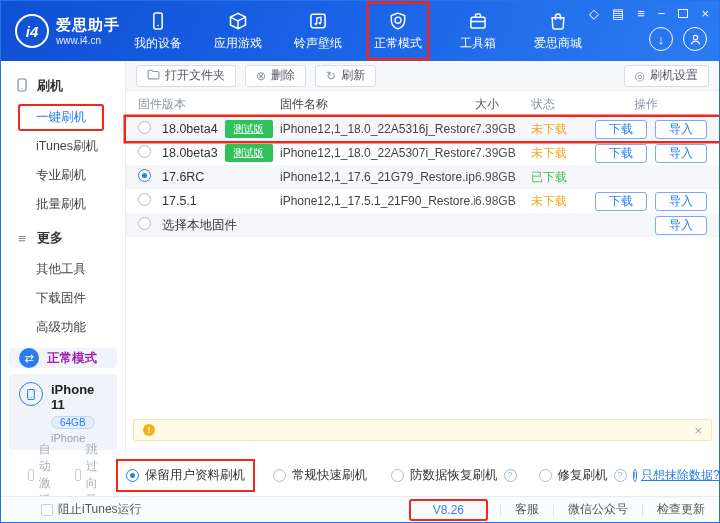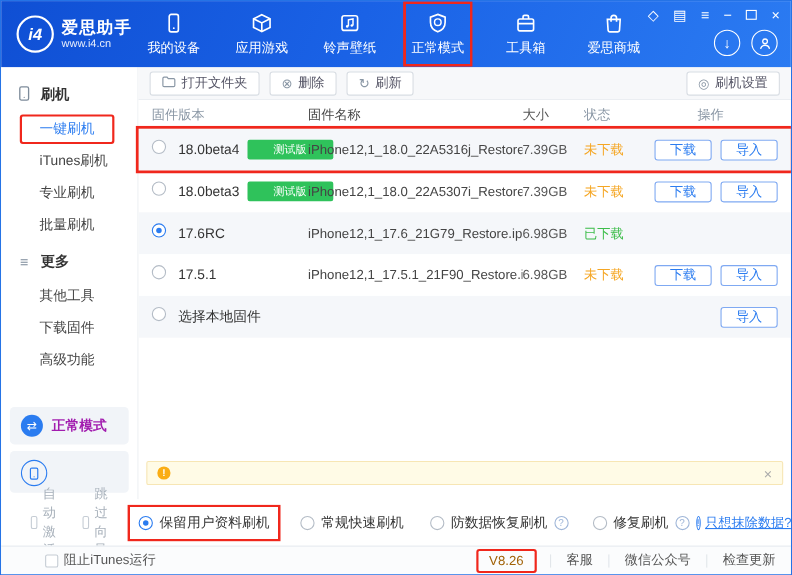--- a/index.html
+++ b/index.html
@@ -64,35 +64,35 @@
              display:flex; align-items:center; gap:9px; padding:0 10px; }
   .tb-btn { background:#fff; border:1px solid #d8dde3; border-radius:3px; height:22px;
             display:flex; align-items:center; gap:5px; padding:0 10px; font-size:12px; color:#556;
             cursor:pointer; }
   .tb-btn .gly { color:#8a97a5; font-size:12px; line-height:1; }
   .tb-right { margin-left:auto; }
 
   
   .thead { display:flex; align-items:center; height:26px; padding:0 12px; font-size:12px; color:#8a97a5;
            background:#fff; }
-  .trow { display:flex; align-items:center; height:38px; padding:0 12px; cursor:pointer; position:relative; }
+  .trow { display:flex; align-items:center; height:24px; padding:0 12px; cursor:pointer; position:relative; }
   .trow.alt { background:#f5f7fa; }
   .hl-row { box-shadow:0 0 0 2.5px #f0271c; z-index:2; }
   .c-radio { width:24px; flex:0 0 24px; }
   .c-ver { width:118px; flex:0 0 118px; display:flex; align-items:center; gap:7px;
            font-size:12.5px; color:#333; white-space:nowrap; }
   .c-name { flex:1; font-size:12px; color:#444; white-space:nowrap; overflow:hidden; }
   .c-size { width:56px; flex:0 0 56px; font-size:12px; color:#555; }
   .c-status { width:54px; flex:0 0 54px; font-size:12px; }
   .st-orange { color:#f5a623; }
   .st-green { color:#3dbd4a; }
   .c-act { width:122px; flex:0 0 122px; display:flex; gap:8px; justify-content:flex-end; }
   .h-ver { width:142px; flex:0 0 142px; }
   .h-act { width:122px; flex:0 0 122px; text-align:center; }
-  .badge { background:#2fc25b; color:#fff; font-size:10px; border-radius:2px; padding:2px 24px; }
+  .badge { background:#2fc25b; color:#fff; font-size:10px; border-radius:2px; padding:2px 9px;text-decoration:underline; }
   .act-btn { background:#fff; border:1px solid #7fa9f2; color:#2b7cf0; border-radius:3px;
              font-size:12px; padding:0 13px; cursor:pointer; font-family:inherit; }
   .radio { width:13px; height:13px; border:1px solid #b4bcc6; border-radius:50%; background:#fff;
            display:inline-block; position:relative; cursor:pointer; }
   .radio.sel { border-color:#2b7cf0; }
   .radio.sel::after { content:""; position:absolute; left:3px; top:3px; width:5px; height:5px;
                       border-radius:50%; background:#2b7cf0; }
   .tspace { flex:1; }
 
   
@@ -119,21 +119,21 @@
           font-size:9px; display:inline-flex; align-items:center; justify-content:center; cursor:pointer; }
   .erase-link { font-size:12px; color:#2b7cf0; text-decoration:underline; cursor:pointer; white-space:nowrap; }
   .flash-btn { margin-left:auto; background:#2b7cf0; color:#fff; border:none; border-radius:3px;
                font-size:13px; padding:8px 22px; cursor:pointer; font-family:inherit; white-space:nowrap; }
 
   
   .statusbar { height:26px; flex:0 0 26px; background:#fbfcfd; border-top:1px solid #e7ebef;
                display:flex; align-items:center; font-size:12px; color:#555; padding:0 14px 0 40px; }
   .sb-right { margin-left:auto; display:flex; align-items:center; gap:14px; }
   .sb-sep { width:1px; height:12px; background:#e2e6ea; }
-  .hl-ver { box-shadow:0 0 0 2px #f0271c; padding:2px 10px; border-radius:1px; color:#a16207; }
+  .hl-ver { box-shadow:0 0 0 2px #f0271c; padding:2px 22px; border-radius:1px; color:#3b82f6; }
   .sb-link { cursor:pointer; }
 </style>
 </head>
 <body>
 
 <div class="window">
 
   <div class="header">
     <div class="logo">
       <div class="logo-badge">i4</div>
@@ -253,20 +253,25 @@
         <span class="mode-ic">⇄</span>
         <span class="lbl">正常模式</span>
       </div>
       <div class="dev-card">
         <span class="dev-ic">
           <svg width="10" height="13" viewBox="0 0 24 28" fill="none" stroke="#2b7cf0" stroke-width="2.6">
             <rect x="4" y="2" width="16" height="24" rx="3"></rect>
               <circle cx="12" cy="21" r="1.3" fill="#2b7cf0" stroke="none"></circle>
           </svg>
           </span>
+        <span class="dev-info">
+          <div class="nm">iPhone 11</div>
+          <div class="cap">64GB</div>
+          <div class="tp">iPhone</div>
+        </span>
       </div>
     </div>
 
     <div class="main">
       <div class="toolbar">
         <button class="tb-btn">
           <span class="gly">
             <svg width="13" height="11" viewBox="0 0 24 20" fill="none" stroke="#8a97a5" stroke-width="2">
               <path d="M2 4 C2 2.9 2.9 2 4 2 H9 L11 4.5 H20 C21.1 4.5 22 5.4 22 6.5 V16 C22 17.1 21.1 18 20 18 H4 C2.9 18 2 17.1 2 16 Z"></path>
             </svg></span>

